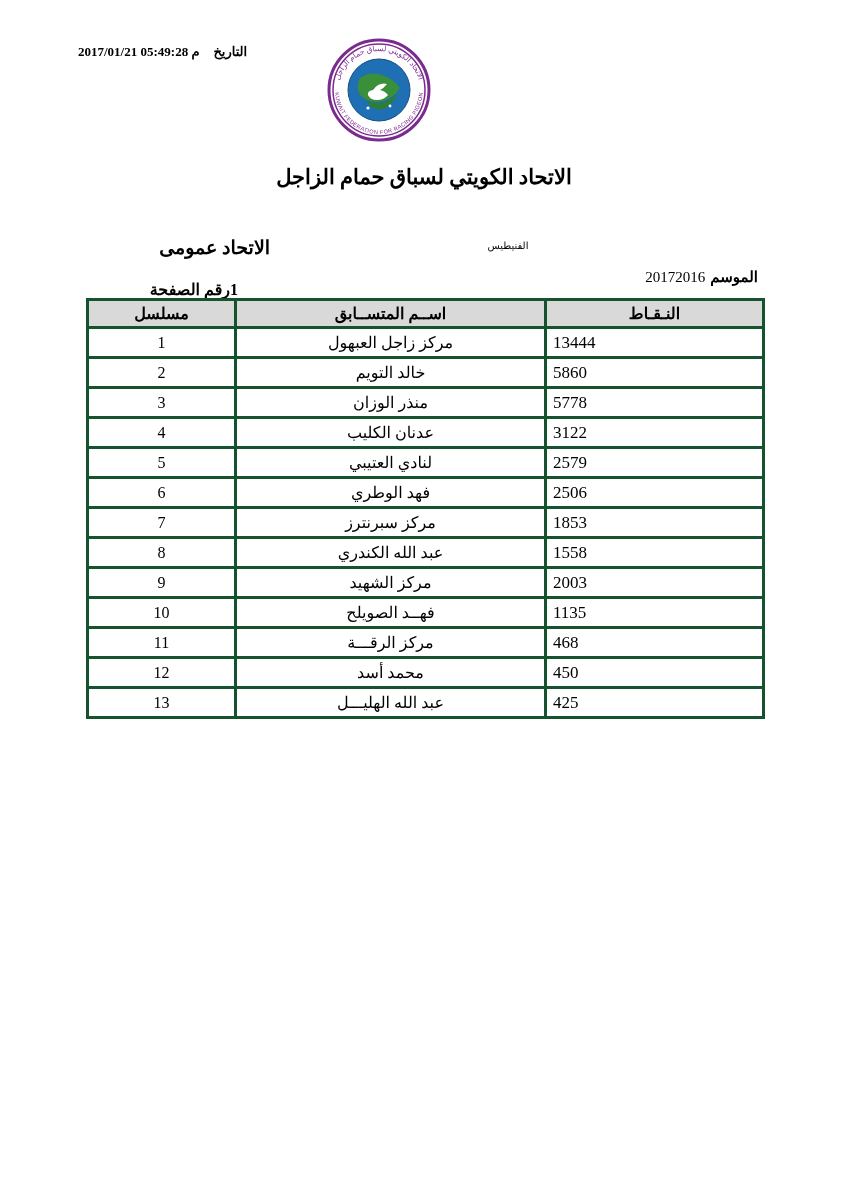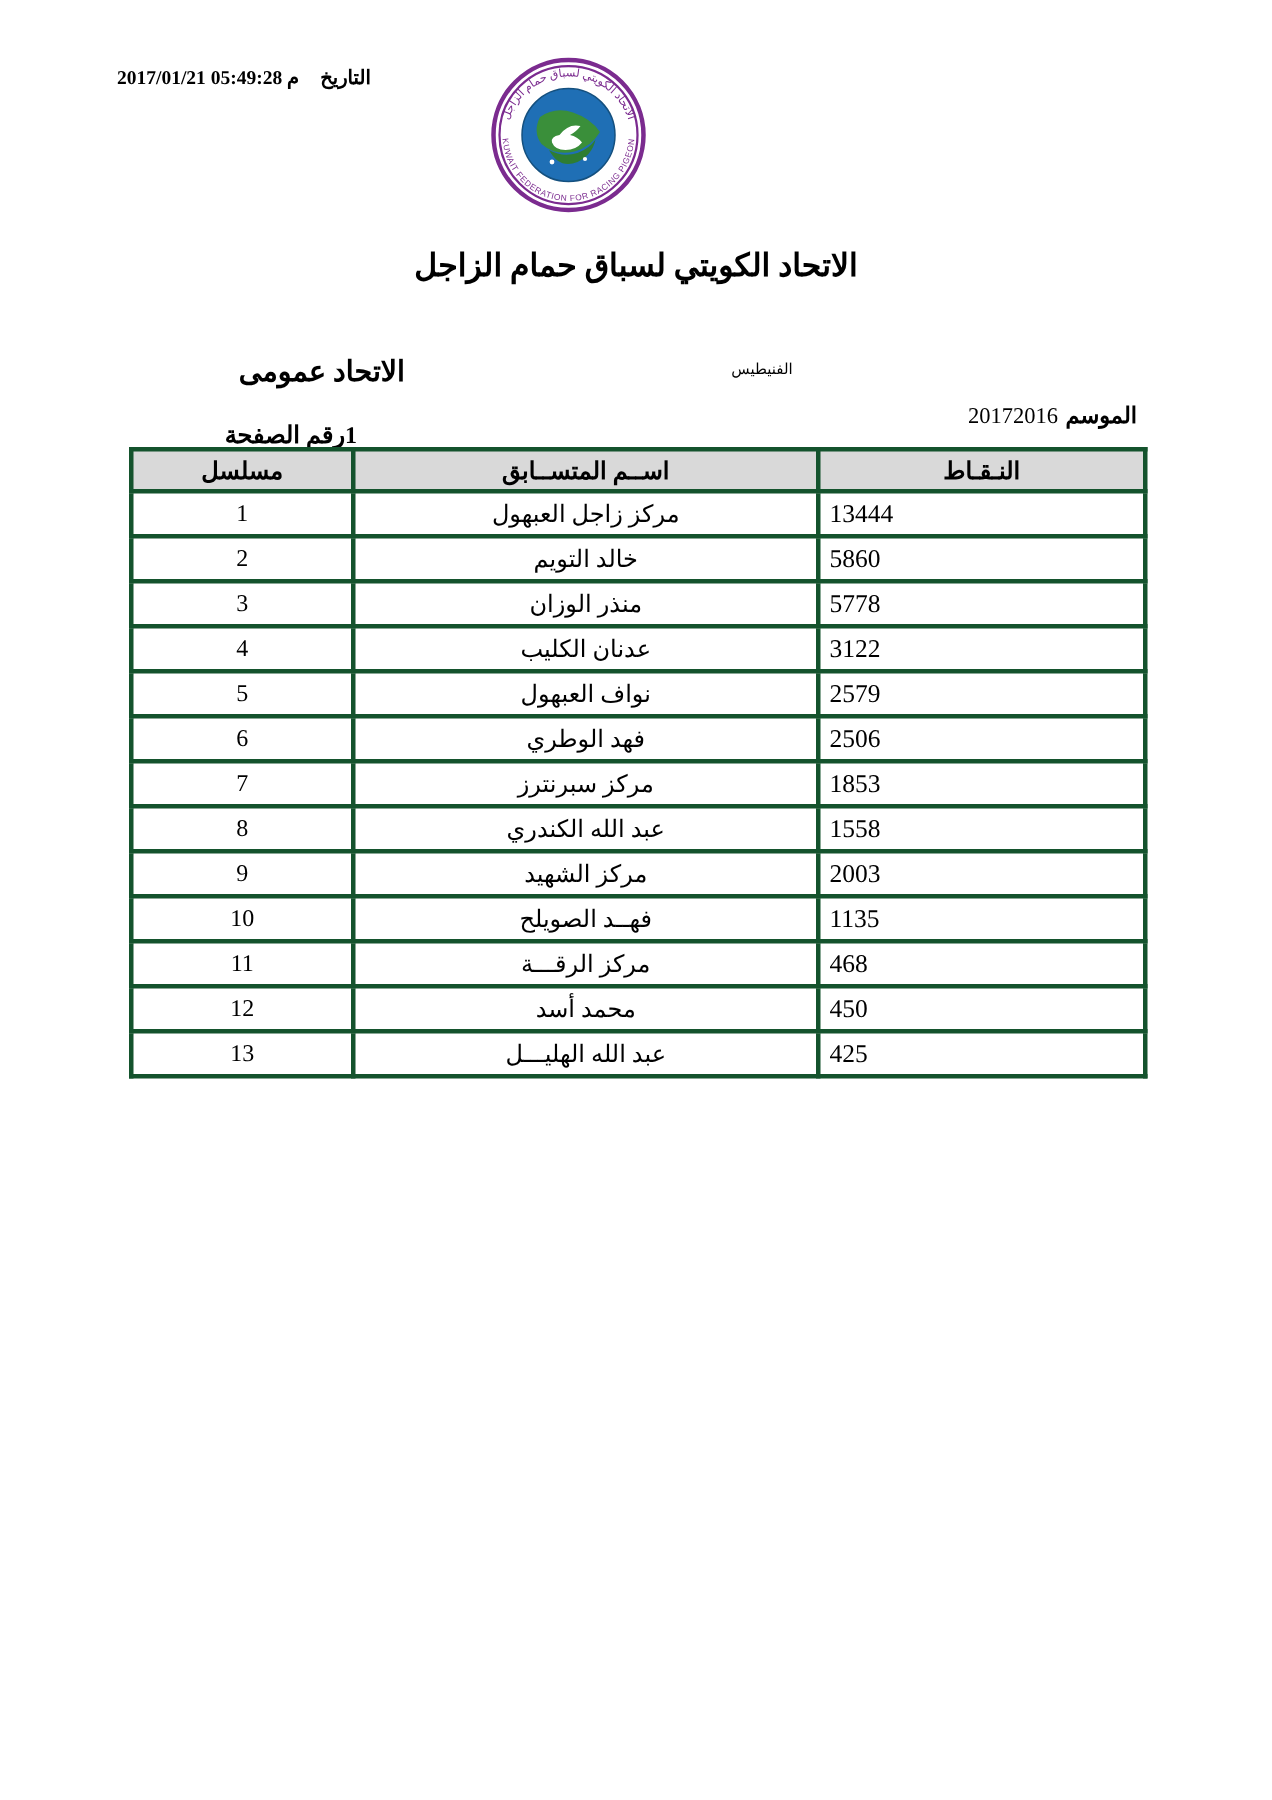--- a/index.html
+++ b/index.html
@@ -276,21 +276,21 @@
           <td class="cell-name">منذر الوزان</td>
           <td class="cell-serial">3</td>
         </tr>
         <tr>
           <td class="cell-points">3122</td>
           <td class="cell-name">عدنان الكليب</td>
           <td class="cell-serial">4</td>
         </tr>
         <tr>
           <td class="cell-points">2579</td>
-          <td class="cell-name">نواف العبهول</td>
+          <td class="cell-name">لنادي العتيبي</td>
           <td class="cell-serial">5</td>
         </tr>
         <tr>
           <td class="cell-points">2506</td>
           <td class="cell-name">فهد الوطري</td>
           <td class="cell-serial">6</td>
         </tr>
         <tr>
           <td class="cell-points">1853</td>
           <td class="cell-name">مركز سبرنترز</td>

